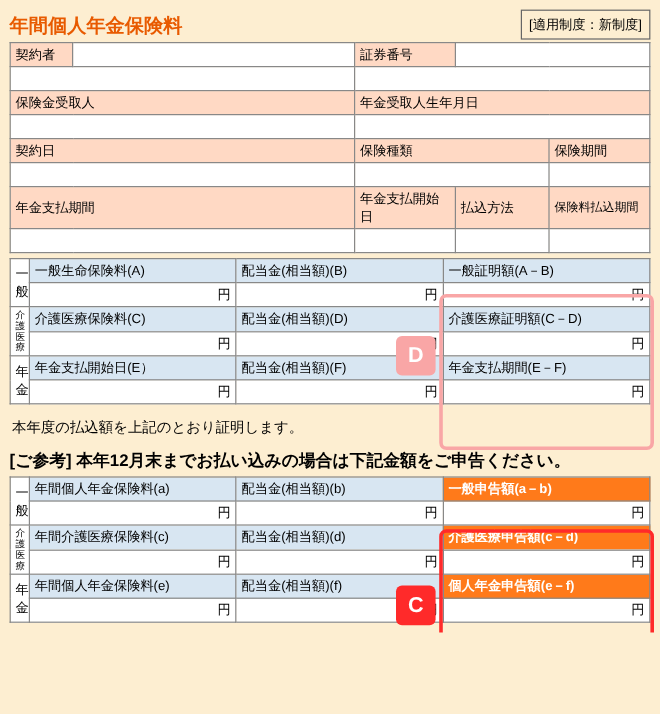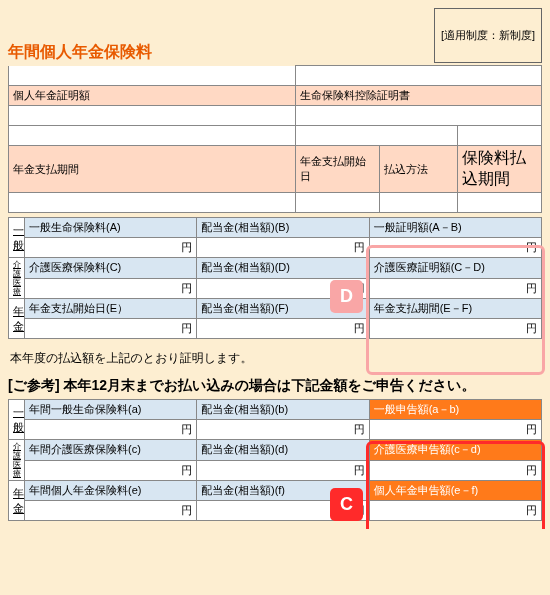--- a/index.html
+++ b/index.html
@@ -17,46 +17,45 @@
     align-items: flex-end;
     margin-bottom: 2px;
   }
   .doc-title {
     font-size: 16px;
     font-weight: bold;
     color: #e85a00;
   }
   .system-box {
     border: 1px solid #666;
-    padding: 19px 6px;
+    padding: 4px 6px;
     font-size: 11px;
   }
   table.grid {
     border-collapse: collapse;
     width: 100%;
     table-layout: fixed;
   }
   table.grid td, table.grid th {
     border: 1px solid #888;
     padding: 2px 4px;
     font-size: 11px;
     height: 20px;
     vertical-align: middle;
     background: #fff;
   }
   td.peach { background: #ffd9c4 !important; }
   td.blue  { background: #d8e6f2 !important; }
-  td.orange { background: #ff7a1a !important; color: #fff; font-weight: normal; }
+  td.orange { background: #ff7a1a !important; color: #fff; font-weight: bold; }
   td.tall { height: 46px; vertical-align: top; }
   td.vcol {
     width: 16px;
     text-align: center;
     padding: 0;
     font-size: 10px;
-    text-decoration: underline;
   }
   .vcol.small { font-size: 8px; line-height: 9px; }
   td.yen { text-align: right; vertical-align: bottom; }
   .cert-text {
     padding: 11px 2px 10px 2px;
     font-size: 12px;
   }
   .ref-text {
     font-size: 14px;
     font-weight: bold;
@@ -97,42 +96,53 @@
 
 <table class="grid">
 <colgroup>
   <col style="width:52px">
         <col>
         <col style="width:84px">
         <col style="width:78px">
         <col style="width:84px">
 </colgroup>
 <tbody>
+        <tr>
+  <td class="peach">契約者</td>
+  <td class="tall" rowspan="1"></td>
+  <td class="peach" colspan="1">証券番号</td>
+  <td colspan="2"></td>
+</tr>
 <tr>
   <td style="border-top:none" colspan="2" class="tall"></td>
   <td colspan="3" class="tall"></td>
 </tr>
 <tr>
-  <td class="peach" colspan="2">個人年金証明額</td>
-  <td class="peach" colspan="3">生命保険料控除証明書</td>
+  <td class="peach" colspan="2">保険金受取人</td>
+  <td class="peach" colspan="3">年金受取人生年月日</td>
 </tr>
 <tr>
           <td colspan="2" class="tall"></td>
           <td colspan="3" class="tall"></td>
         </tr>
 <tr>
+  <td class="peach" colspan="2">契約日</td>
+  <td class="peach" colspan="2">保険種類</td>
+  <td class="peach">保険期間</td>
+</tr>
+<tr>
           <td colspan="2"></td>
           <td colspan="2"></td>
           <td></td>
         </tr>
 <tr>
   <td class="peach" colspan="2">年金支払期間</td>
   <td class="peach" colspan="1">年金支払開始日</td>
   <td class="peach">払込方法</td>
-  <td class="peach" style="font-size:16px">保険料払込期間</td>
+  <td class="peach" style="font-size:10px">保険料払込期間</td>
 </tr>
 <tr>
           <td colspan="2"></td>
           <td></td>
           <td></td>
           <td></td>
         </tr>
 </tbody>
     </table>
 
@@ -189,21 +199,21 @@
 <table class="grid">
 <colgroup>
   <col style="width:16px">
         <col>
         <col>
         <col>
 </colgroup>
 <tbody>
         <tr>
   <td class="vcol" rowspan="2">一般</td>
-  <td class="blue">年間一般生命保険料(a)</td>
+  <td class="blue">年間個人年金保険料(a)</td>
   <td class="blue">配当金(相当額)(b)</td>
   <td class="orange">一般申告額(a－b)</td>
 </tr>
 <tr>
   <td class="yen">円</td>
   <td class="yen">円</td>
   <td class="yen">円</td>
 </tr>
 <tr>
   <td class="vcol small" rowspan="2">介護医療</td>

